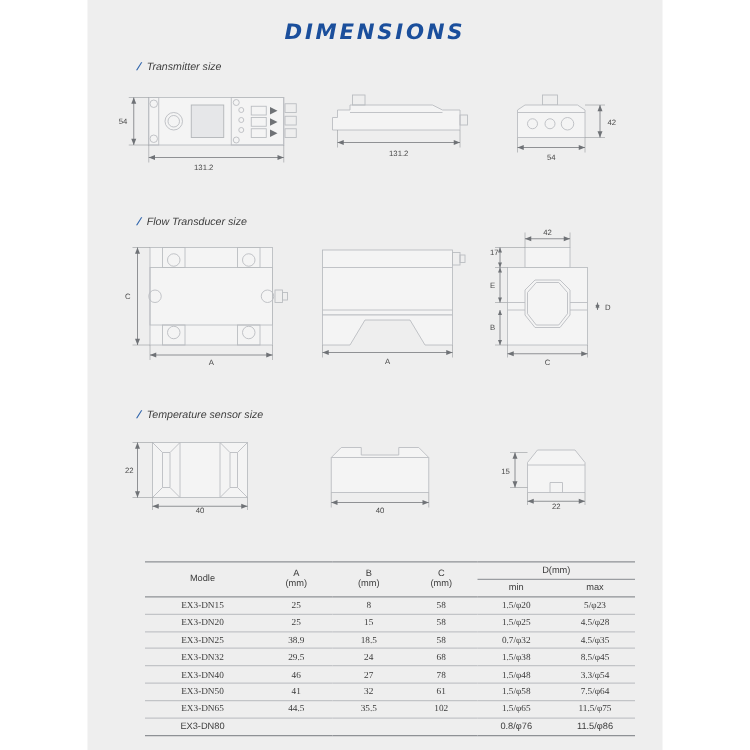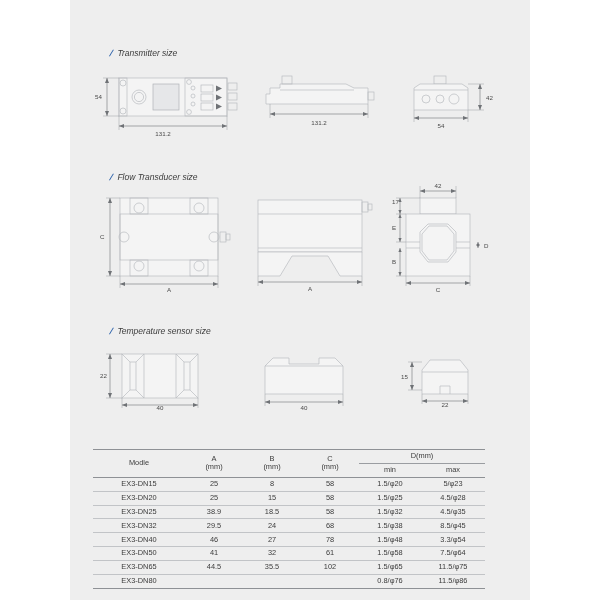--- a/index.html
+++ b/index.html
@@ -90,21 +90,21 @@
     stroke: #9a9da1;
     stroke-width: 0.5;
   }
   .arrow {
     fill: #6f7276;
   }
 
   
   .tbl-wrap {
     position: absolute;
-    left: 93px;
+    left: 116px;
     top: 449px;
     width: 392px;
   }
   table.spec {
     border-collapse: collapse;
     width: 392px;
     font-size: 7.4px;
     color: #3b3b3b;
     font-family: "Liberation Sans", sans-serif;
   }
@@ -113,20 +113,21 @@
     text-align: center;
     padding: 2.2px 0;
     line-height: 1.15;
   }
   .th-top {
     border-top: 1.1px solid #8e9195;
     border-bottom: 1.1px solid #8e9195;
   }
   .rowline td {
     border-bottom: 0.7px solid #c2c4c7;
+    font-family: Liberation Serif, serif;
   }
   .lastline td {
     border-bottom: 1.1px solid #8e9195;
   }
   .dgroup {
     border-bottom: 0.7px solid #9a9da1;
   }
   .col-model { width: 92px; }
   .col-a { width: 58px; }
   .col-b { width: 58px; }
@@ -137,20 +138,21 @@
     font-size: 7.4px;
   }
 </style>
 </head>
 <body>
 
 <div class="page">
 
   <div class="panel"></div>
 
+  <div class="title">DIMENSIONS</div>
 
   <div class="sect-head" style="left:110px; top:48px;">
     <span class="slash">/</span><span>Transmitter size</span>
   </div>
 
   <svg class="dwg" style="left:95px; top:70px;" width="160" height="66">
     <rect class="fillbox" x="24" y="8" width="108" height="38"></rect>
     <rect class="ln" x="24" y="8" width="8" height="38"></rect>
     <circle class="ln" cx="28" cy="13" r="3"></circle>
     <circle class="ln" cx="28" cy="41" r="3"></circle>
@@ -417,21 +419,21 @@
           <td>15</td>
           <td>58</td>
           <td>1.5/φ25</td>
           <td>4.5/φ28</td>
         </tr>
         <tr class="rowline">
           <td>EX3-DN25</td>
           <td>38.9</td>
           <td>18.5</td>
           <td>58</td>
-          <td>1.5/φ32</td>
+          <td>0.7/φ32</td>
           <td>4.5/φ35</td>
         </tr>
         <tr class="rowline">
           <td>EX3-DN32</td>
           <td>29.5</td>
           <td>24</td>
           <td>68</td>
           <td>1.5/φ38</td>
           <td>8.5/φ45</td>
         </tr>

